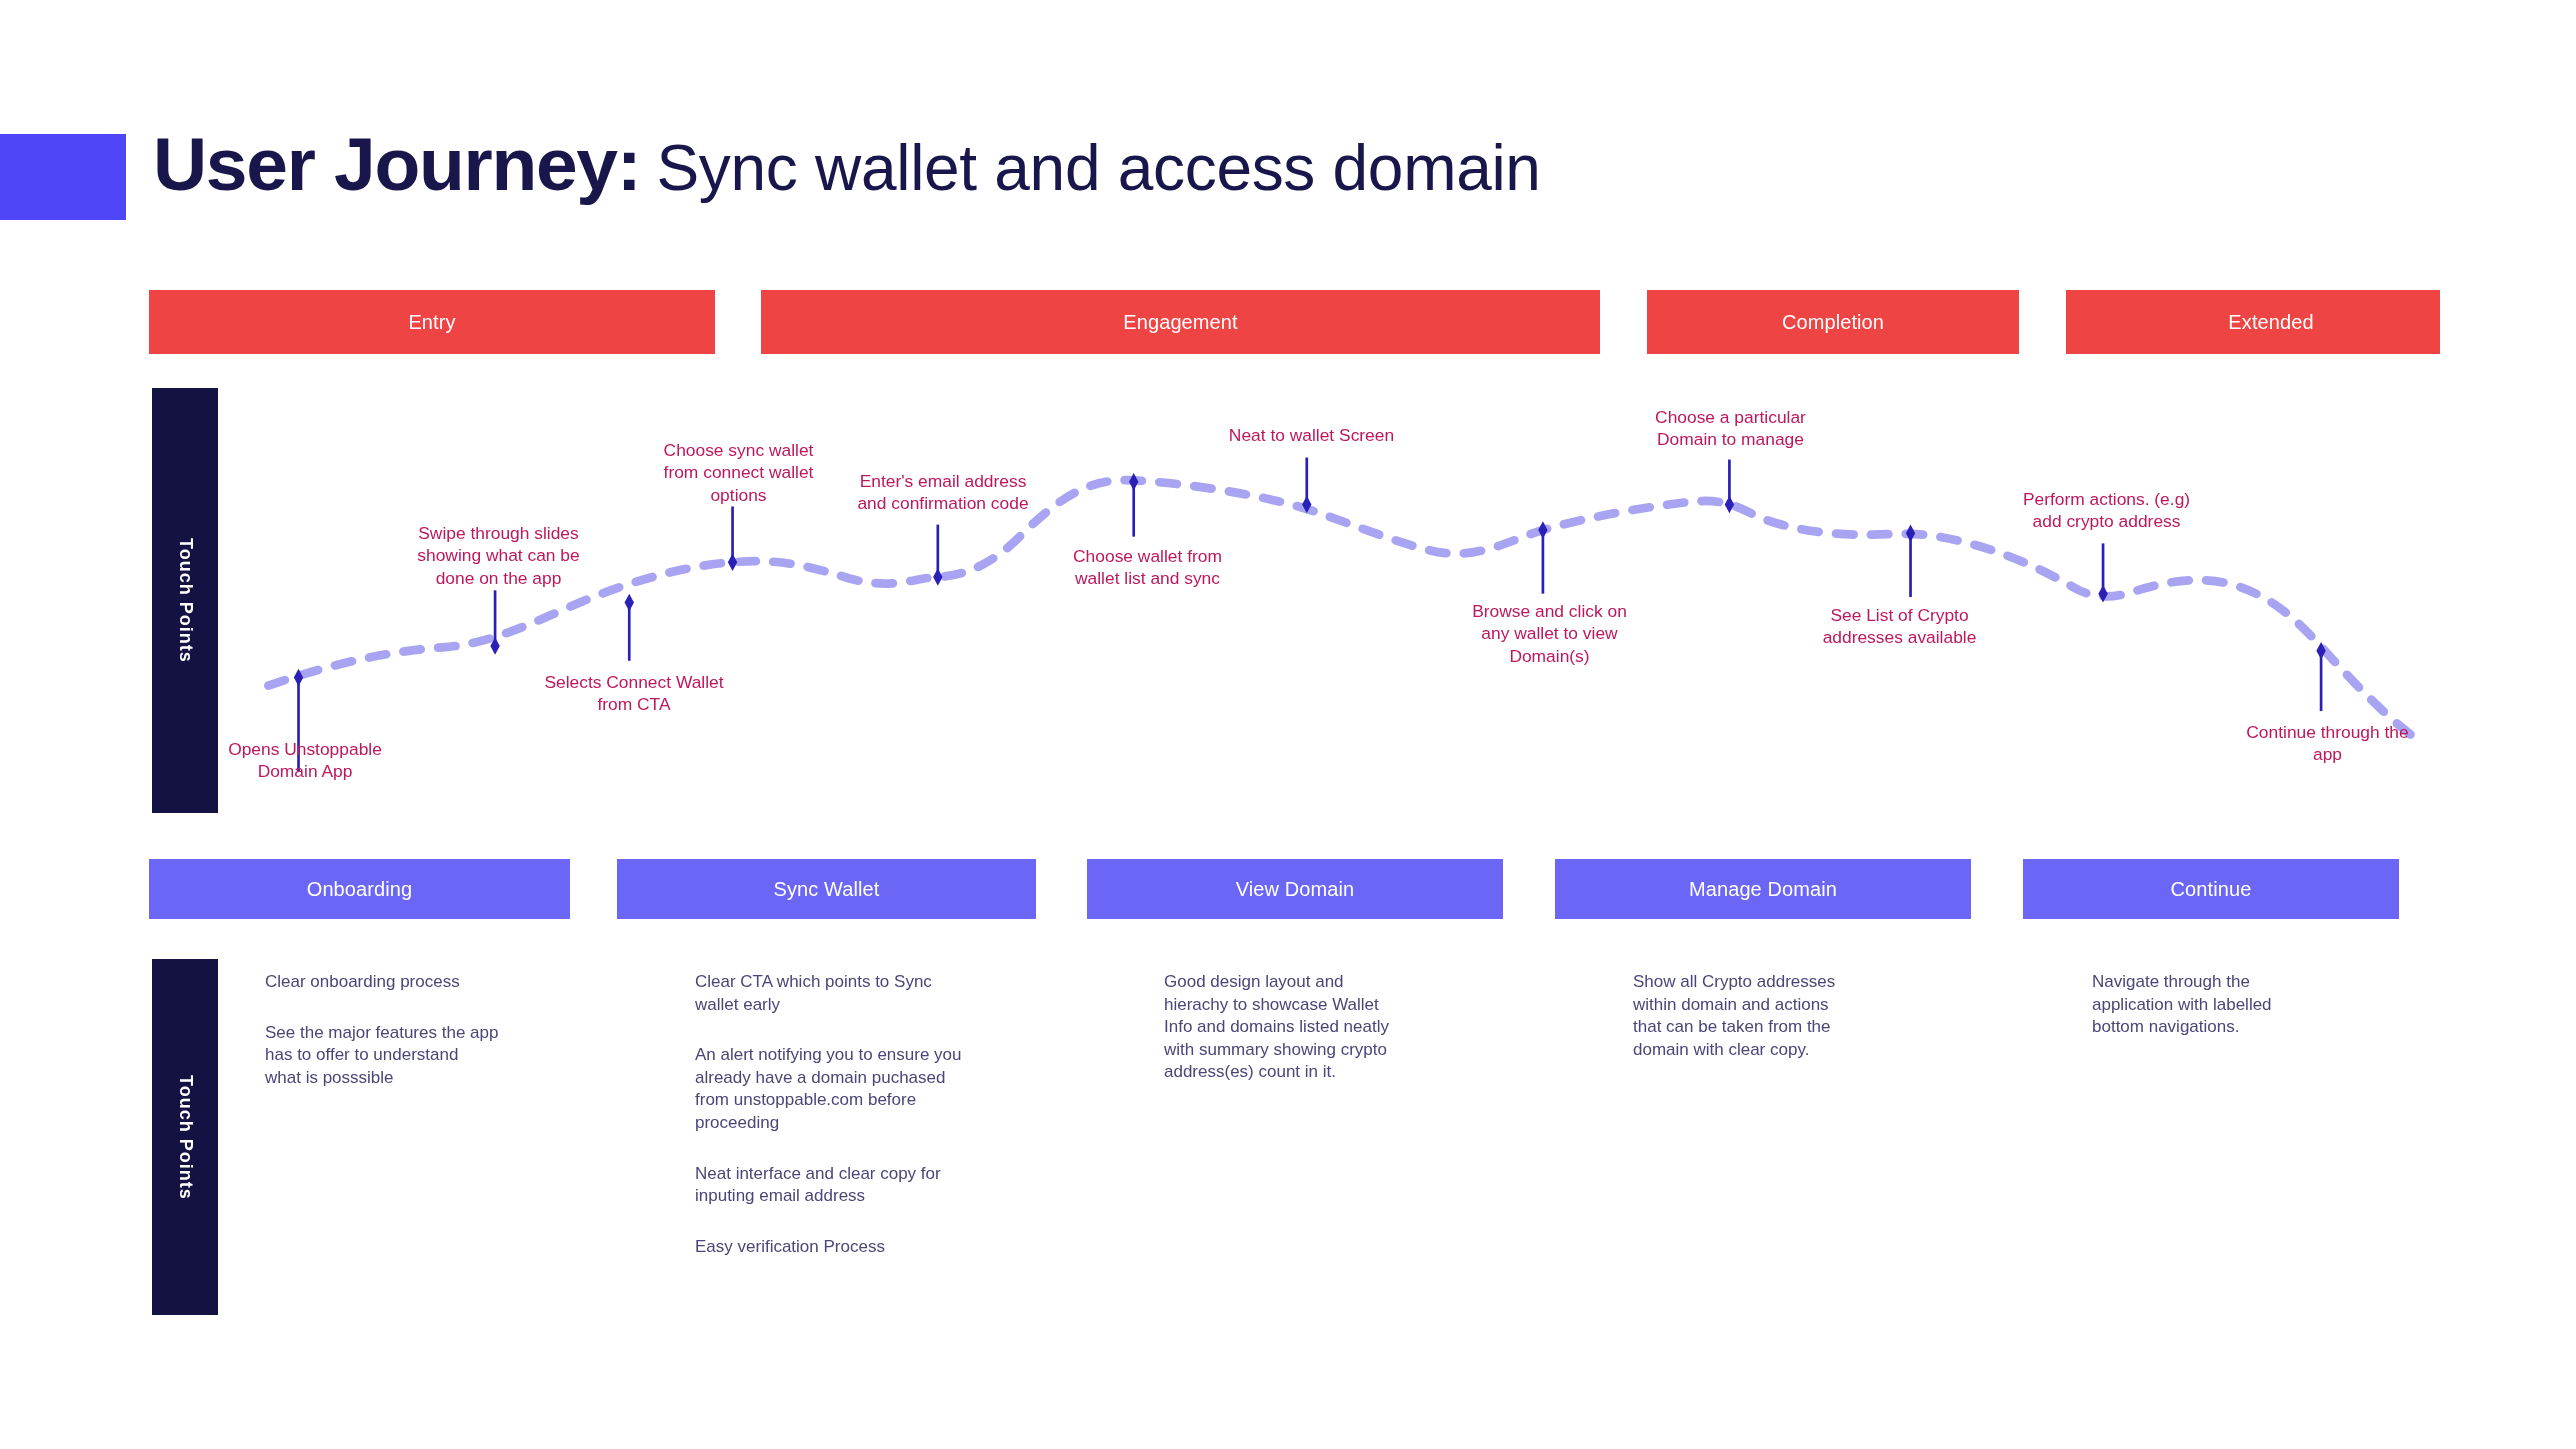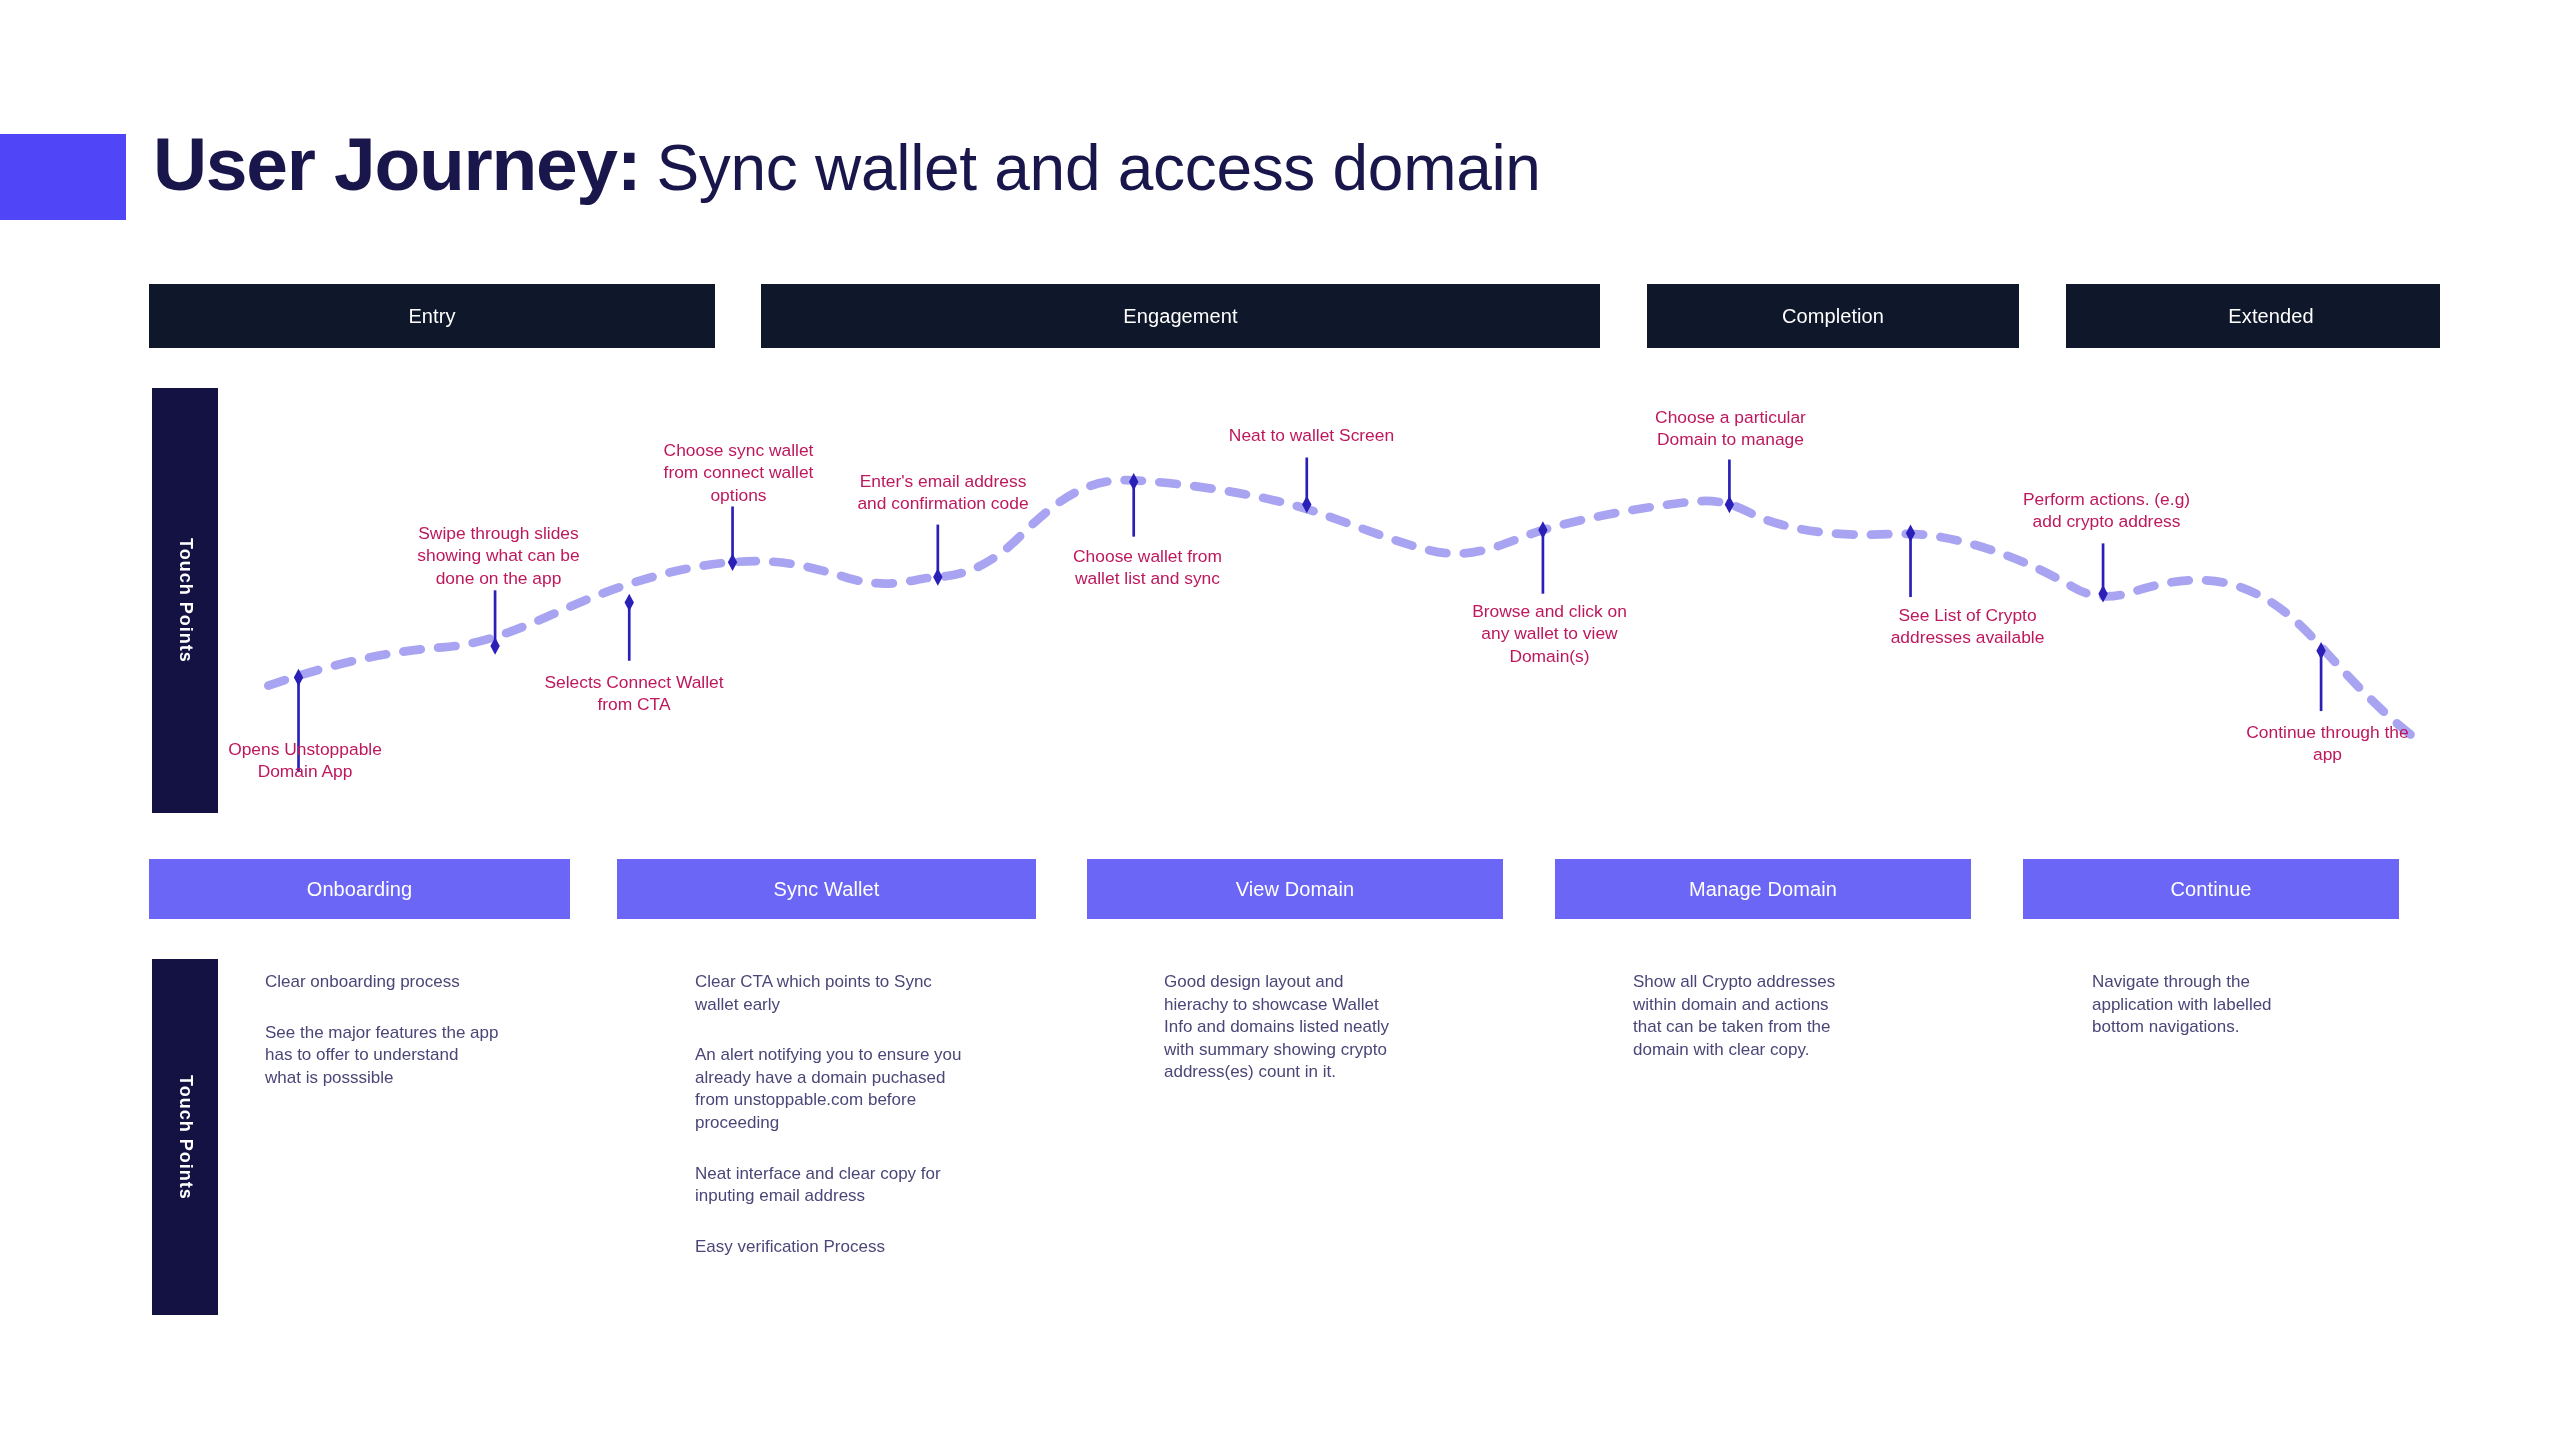--- a/index.html
+++ b/index.html
@@ -25,22 +25,22 @@
     font-size:75px; font-weight:700; color:#18164a;
     letter-spacing:-1.3px; line-height:1;
   }
   .title-sub {
     font-size:64px; font-weight:400; color:#18164a;
     letter-spacing:-0.3px; line-height:1; margin-left:16px;
   }
 
   
   .phase-bar {
-    position:absolute; top:284px; height:64px;
-    background:#0f172a;
+    position:absolute; top:290px; height:64px;
+    background:#ef4444;
     display:flex; align-items:center; justify-content:center;
   }
   .phase-bar span {
     color:#ffffff; font-size:20px; font-weight:500; letter-spacing:0.1px;
   }
 
   
   .vbar {
     position:absolute; background:#141242;
     display:flex; align-items:center; justify-content:center;
@@ -160,21 +160,21 @@
       <div class="tp-label" style="left: 839px; top: 470px; width: 208px;">Enter's email address
 and confirmation code</div>
       <div class="tp-label" style="left: 1047px; top: 545px; width: 201px;">Choose wallet from
 wallet list and sync</div>
       <div class="tp-label" style="left: 1201px; top: 424px; width: 221px;">Neat to wallet Screen</div>
       <div class="tp-label" style="left: 1449px; top: 600px; width: 201px;">Browse and click on
 any wallet to view
 Domain(s)</div>
       <div class="tp-label" style="left: 1630px; top: 406px; width: 201px;">Choose a particular
 Domain to manage</div>
-      <div class="tp-label" style="left: 1870px; top: 604px; width: 195px;">See List of Crypto
+      <div class="tp-label" style="left: 1802px; top: 604px; width: 195px;">See List of Crypto
 addresses available</div>
       <div class="tp-label" style="left: 2006px; top: 488px; width: 201px;">Perform actions. (e.g)
 add crypto address</div>
       <div class="tp-label" style="left: 2227px; top: 721px; width: 201px;">Continue through the
 app</div>
     </div>
 
   <div id="stage-bars">
       <div class="stage-bar" style="left: 149px; width: 421px;">
         <span>Onboarding</span>

